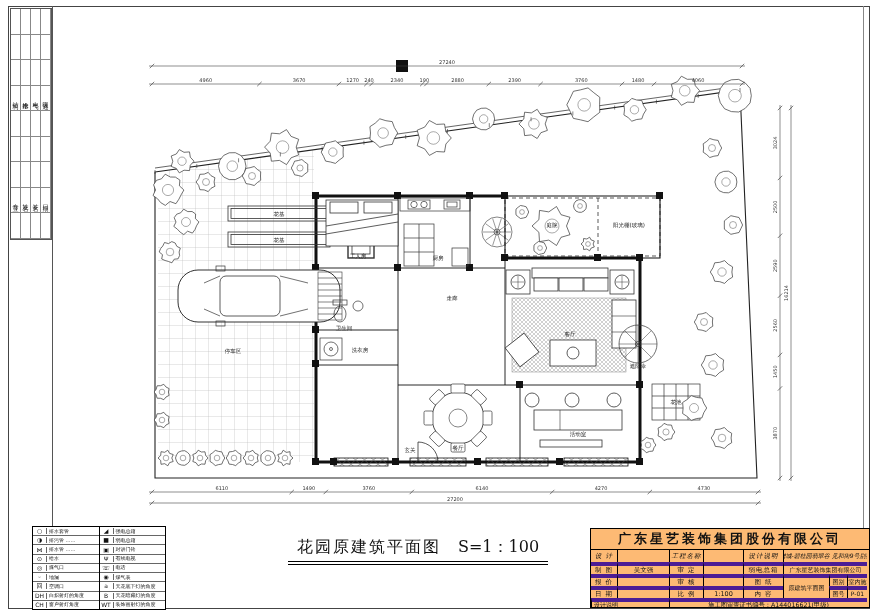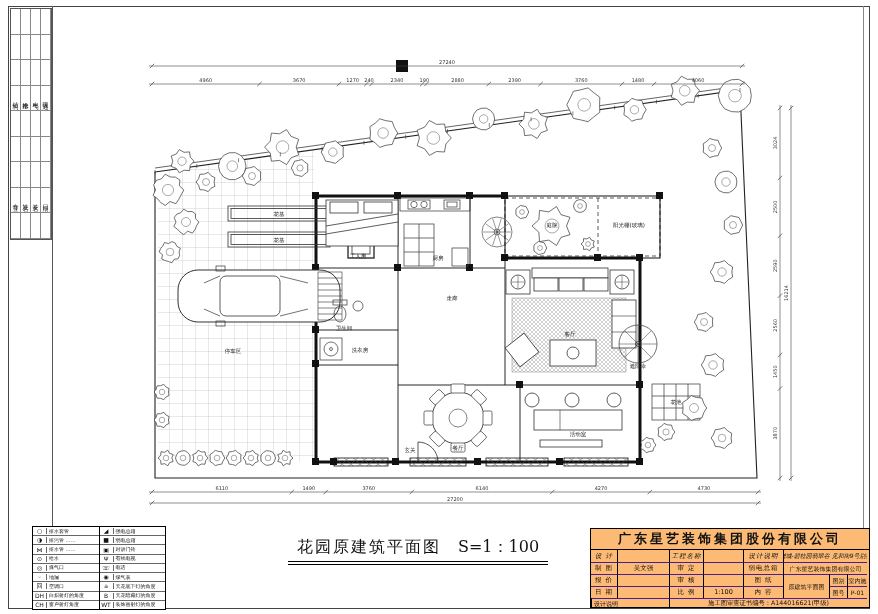--- a/index.html
+++ b/index.html
@@ -34,21 +34,21 @@
   #ptitle .t2{font-size:16px;margin-left:12px;}
   #ptitle .ul{margin-top:3px;height:2px;border-top:1.5px solid #000;border-bottom:0.8px solid #000;}
 
   
   #titleblock{left:590px;top:528px;width:278px;height:78px;border:1.5px solid #000;background:#fdba74;}
   .tb-company{height:20px;display:flex;align-items:center;justify-content:center;
               font-family:"DejaVu Serif",serif;font-weight:bold;font-size:13px;letter-spacing:3px;
               border-bottom:1px solid #000;}
   .tb-grid{display:grid;grid-template-columns:26px 52px 34px 40px 40px 46px 18px 20px;
            grid-template-rows:12px 12px 12px 12px 10px;}
-  .tc{border-left:1px solid #000;border-top:1px solid #4c1d95;font-size:6.5px;line-height:1;
+  .tc{border-left:1px solid #000;border-top:4px solid #4c1d95;font-size:6.5px;line-height:1;
       display:flex;align-items:center;justify-content:center;overflow:hidden;white-space:nowrap;color:#111;}
   .tc.first{border-left:none;}
   .tc.r1{border-top:none;font-style:italic;}
   .tc.lab{letter-spacing:1px;}
   .tc.small{font-size:6px;}
   .m-sheet{grid-column:6;grid-row:3/5;}
   .note{grid-column:1/3;grid-row:5;justify-content:flex-start;padding-left:2px;}
   .cert{grid-column:3/9;grid-row:5;font-size:6.3px;}
 
   svg text{font-family:"DejaVu Sans",sans-serif;}

